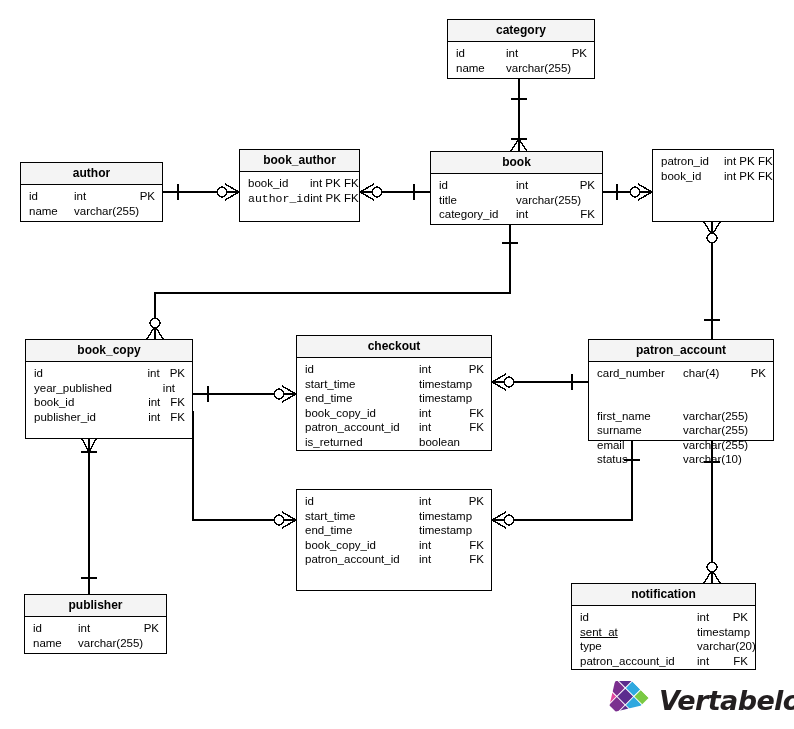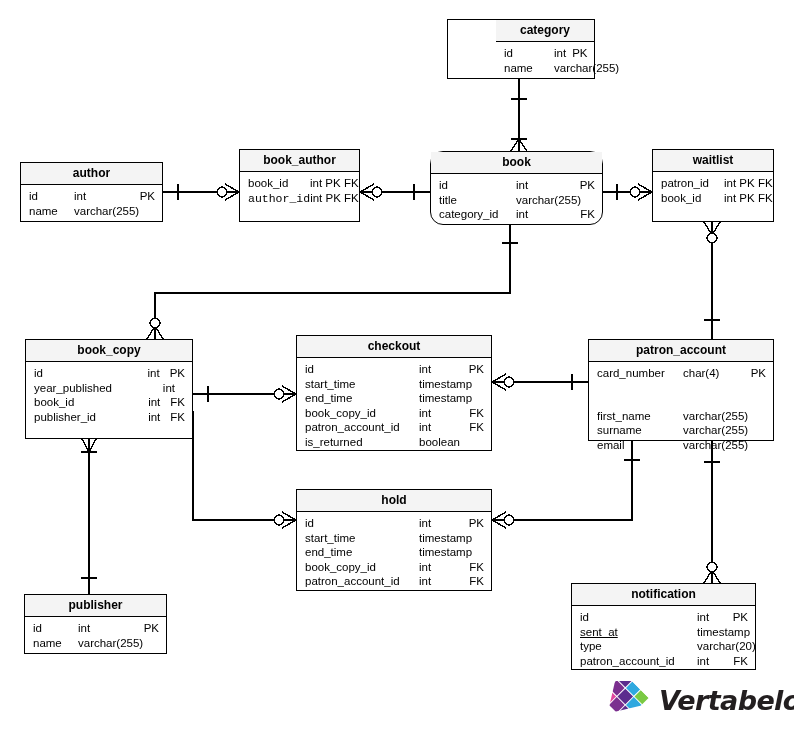--- a/index.html
+++ b/index.html
@@ -211,21 +211,21 @@
         <line x1="704" y1="462" x2="720" y2="462"></line>
         <line x1="712" y1="570" x2="704" y2="583"></line>
         <line x1="712" y1="570" x2="720" y2="583"></line>
         <circle cx="712" cy="567" r="5" fill="#ffffff"></circle>
       </g>
 
     </g>
   </svg>
 
   <div id="entities-layer">
-      <div class="entity" style="left: 447px; top: 19px; width: 148px; height: 60px; padding-left: 48px;">
+      <div class="entity" style="left: 447px; top: 19px; width: 148px; height: 60px;">
         <div class="entity-header">category</div>
         <div class="entity-body">
           <div class="attr cols">
             <span class="a-name" style="min-width: 50px;">id</span>
             <span class="a-type">int</span>
             <span class="a-key">PK</span>
           </div>
           <div class="attr cols">
             <span class="a-name" style="min-width: 50px;">name</span>
             <span class="a-type">varchar(255)</span>
@@ -256,42 +256,41 @@
             <span class="a-type">int PK FK</span>
             <span class="a-key"></span>
           </div>
           <div class="attr cols">
             <span class="a-name" style="min-width: 62px; font-family: Liberation Mono, monospace;">author_id</span>
             <span class="a-type">int PK FK</span>
             <span class="a-key"></span>
           </div>
         </div>
       </div>
-      <div class="entity" style="left: 430px; top: 151px; width: 173px; height: 74px; border-radius: 13px;">
+      <div class="entity" style="left: 430px; top: 151px; width: 173px; height: 74px;">
         <div class="entity-header">book</div>
         <div class="entity-body">
           <div class="attr cols">
             <span class="a-name" style="min-width: 77px;">id</span>
             <span class="a-type">int</span>
             <span class="a-key">PK</span>
           </div>
           <div class="attr cols">
             <span class="a-name" style="min-width: 77px;">title</span>
             <span class="a-type">varchar(255)</span>
             <span class="a-key"></span>
           </div>
           <div class="attr cols">
             <span class="a-name" style="min-width: 77px;">category_id</span>
             <span class="a-type">int</span>
             <span class="a-key">FK</span>
           </div>
         </div>
       </div>
       <div class="entity" style="left: 652px; top: 149px; width: 122px; height: 73px;">
-        <div class="entity-header">waitlist</div>
         <div class="entity-body">
           <div class="attr cols">
             <span class="a-name" style="min-width: 63px;">patron_id</span>
             <span class="a-type">int PK FK</span>
             <span class="a-key"></span>
           </div>
           <div class="attr cols">
             <span class="a-name" style="min-width: 63px;">book_id</span>
             <span class="a-type">int PK FK</span>
             <span class="a-key"></span>
@@ -374,24 +373,28 @@
           <div class="attr cols">
             <span class="a-name" style="min-width: 86px;">surname</span>
             <span class="a-type">varchar(255)</span>
             <span class="a-key"></span>
           </div>
           <div class="attr cols">
             <span class="a-name" style="min-width: 86px;">email</span>
             <span class="a-type">varchar(255)</span>
             <span class="a-key"></span>
           </div>
+          <div class="attr cols">
+            <span class="a-name" style="min-width: 86px;">status</span>
+            <span class="a-type">varchar(10)</span>
+            <span class="a-key"></span>
+          </div>
         </div>
       </div>
       <div class="entity" style="left: 296px; top: 489px; width: 196px; height: 102px;">
-        <div class="entity-header">hold</div>
         <div class="entity-body">
           <div class="attr cols">
             <span class="a-name" style="min-width: 114px;">id</span>
             <span class="a-type">int</span>
             <span class="a-key">PK</span>
           </div>
           <div class="attr cols">
             <span class="a-name" style="min-width: 114px;">start_time</span>
             <span class="a-type">timestamp</span>
             <span class="a-key"></span>

